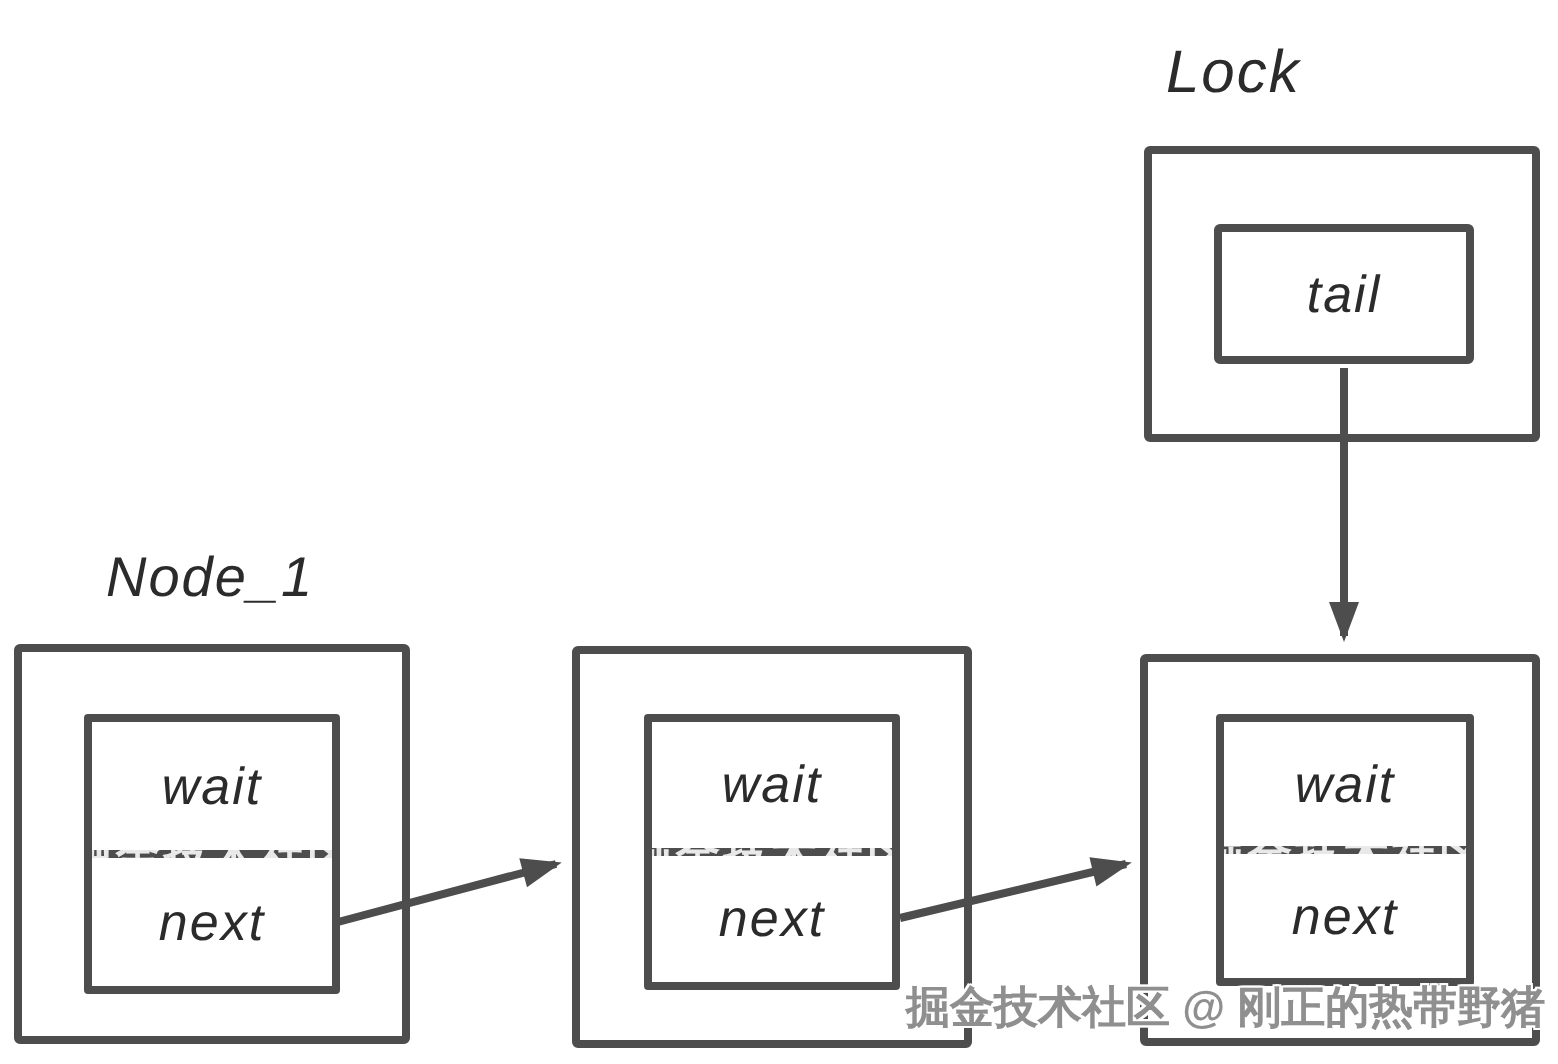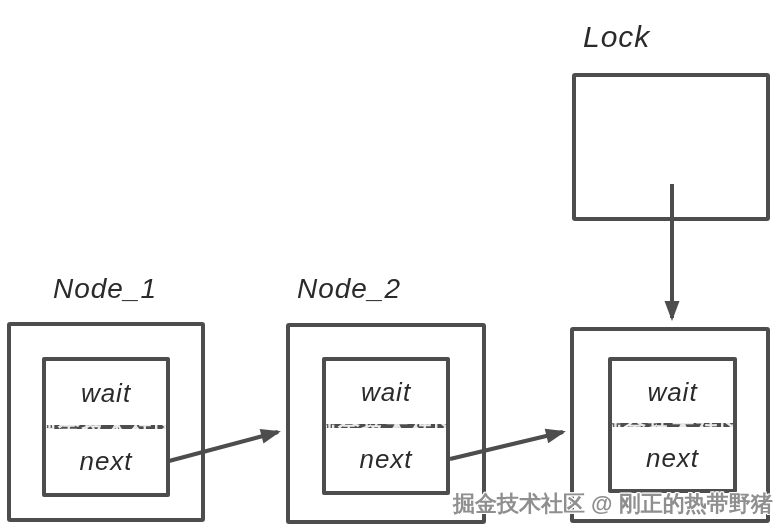--- a/index.html
+++ b/index.html
@@ -112,34 +112,36 @@
                  0 -1px 0 #fff, 0 1px 0 #fff, -1px 0 0 #fff, 1px 0 0 #fff;
   }
 </style>
 </head>
 <body>
 
 <div id="canvas">
 
   <div class="hand lock-label">Lock</div>
   <div class="box lock-box"></div>
+  <div class="box tail-box">
+    <span class="hand field-text">tail</span>
+  </div>
 
   <div class="hand node-label" id="node1-label">Node_1</div>
   <div class="box" id="node1-box"></div>
   <div class="record" id="node1-record">
     <div class="cell cell-wait hand">
         <span>wait</span>
       </div>
     <div class="cell hand">
         <span>next</span>
       </div>
     <div class="ghost">掘金技术社区 @ 刚正的热带野猪</div>
   </div>
 
-  <div class="hand node-label" id="node2-label">Node_2</div>
   <div class="box" id="node2-box"></div>
   <div class="record" id="node2-record">
     <div class="cell cell-wait hand">
         <span>wait</span>
       </div>
     <div class="cell hand">
         <span>next</span>
       </div>
     <div class="ghost">掘金技术社区 @ 刚正的热带野猪</div>
   </div>

